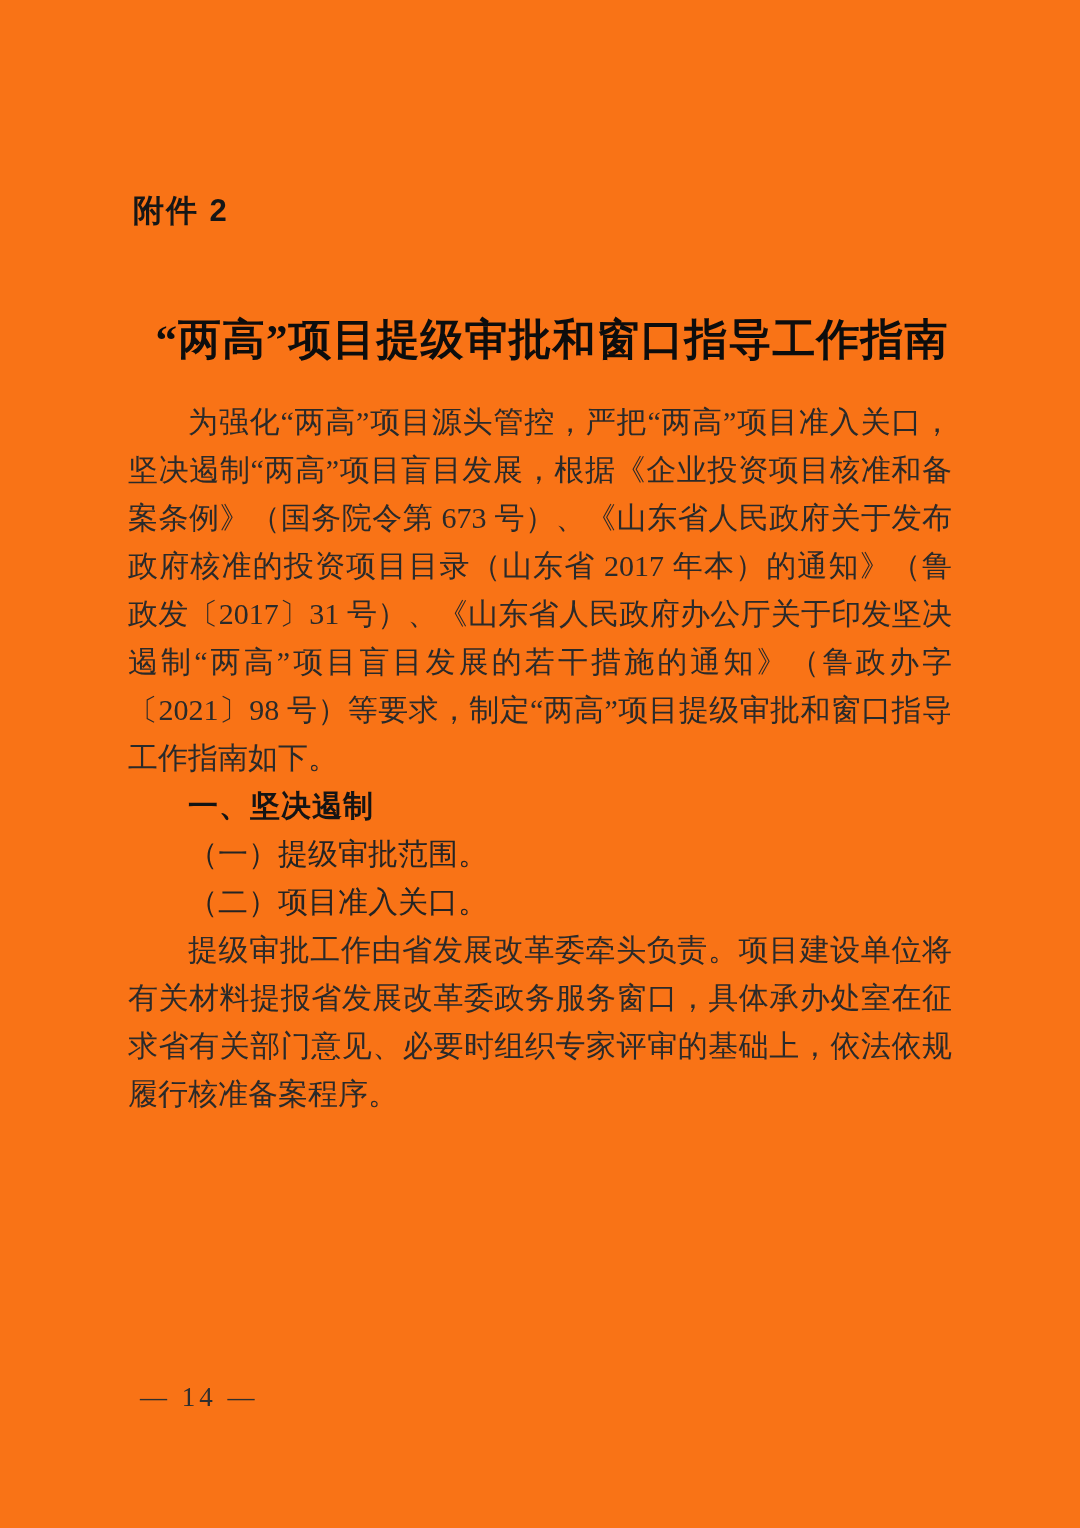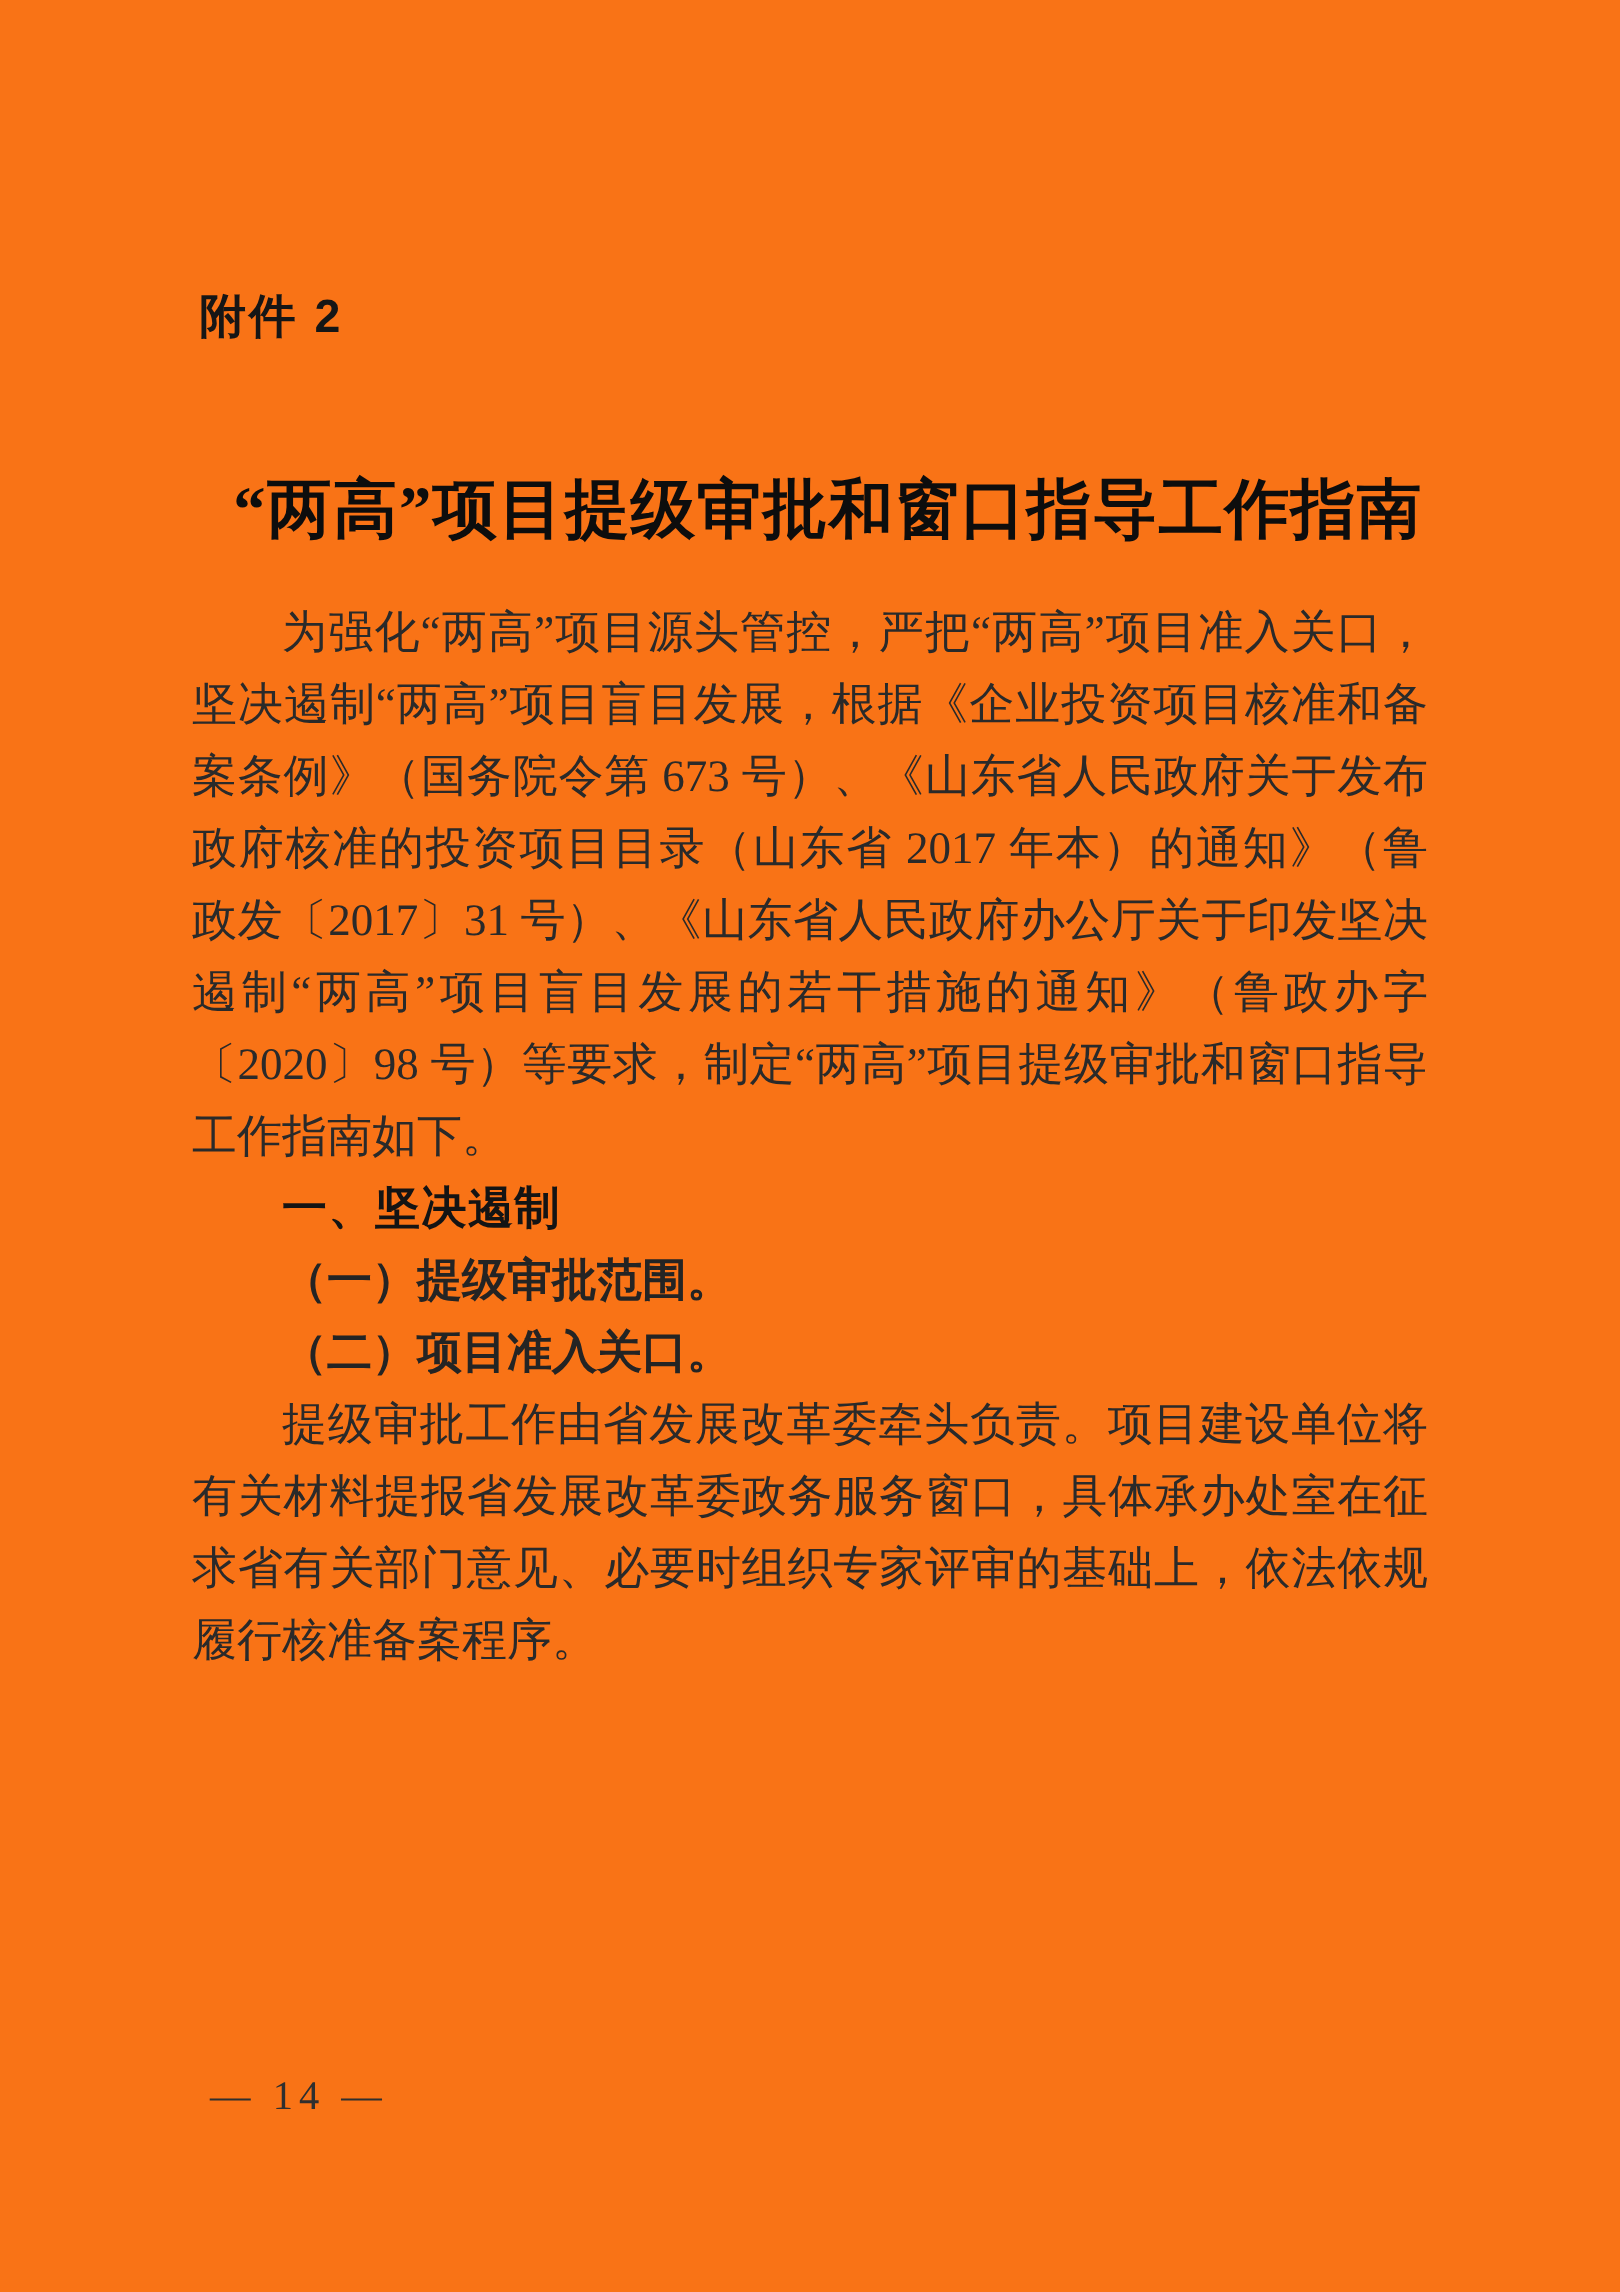--- a/index.html
+++ b/index.html
@@ -58,21 +58,20 @@
   .section-heading {
     font-family: "Liberation Sans", "DejaVu Sans", sans-serif;
     font-weight: 700;
     color: #141414;
     text-indent: 2em;
     letter-spacing: 1px;
   }
   .subsection-heading {
     text-indent: 2em;
     color: #242424;
-    font-weight: bold;
   }
   .page-footer {
     position: absolute;
     top: 1382px;
     left: 140px;
     font-size: 27px;
     color: #2f2f2f;
     letter-spacing: 4px;
     font-family: "Liberation Serif", "DejaVu Serif", serif;
   }
@@ -81,21 +80,21 @@
 <body>
 
 <div class="page">
 
   <div class="attachment-label">附件 2</div>
 
   <h1 class="doc-title">“两高”项目提级审批和窗口指导工作指南</h1>
 
   <div class="body-text">
 
-    <p>为强化“两高”项目源头管控，严把“两高”项目准入关口，坚决遏制“两高”项目盲目发展，根据《企业投资项目核准和备案条例》（国务院令第 673 号）、《山东省人民政府关于发布政府核准的投资项目目录（山东省 2017 年本）的通知》（鲁政发〔2017〕31 号）、《山东省人民政府办公厅关于印发坚决遏制“两高”项目盲目发展的若干措施的通知》（鲁政办字〔2020〕98 号）等要求，制定“两高”项目提级审批和窗口指导工作指南如下。</p>
+    <p>为强化“两高”项目源头管控，严把“两高”项目准入关口，坚决遏制“两高”项目盲目发展，根据《企业投资项目核准和备案条例》（国务院令第 673 号）、《山东省人民政府关于发布政府核准的投资项目目录（山东省 2017 年本）的通知》（鲁政发〔2017〕31 号）、《山东省人民政府办公厅关于印发坚决遏制“两高”项目盲目发展的若干措施的通知》（鲁政办字〔2021〕98 号）等要求，制定“两高”项目提级审批和窗口指导工作指南如下。</p>
 
     <p class="section-heading">一、坚决遏制</p>
 
     <p class="subsection-heading">（一）提级审批范围。</p>
 
 
     <p class="subsection-heading">（二）项目准入关口。</p>
 
     <p>提级审批工作由省发展改革委牵头负责。项目建设单位将有关材料提报省发展改革委政务服务窗口，具体承办处室在征求省有关部门意见、必要时组织专家评审的基础上，依法依规履行核准备案程序。</p>
 

